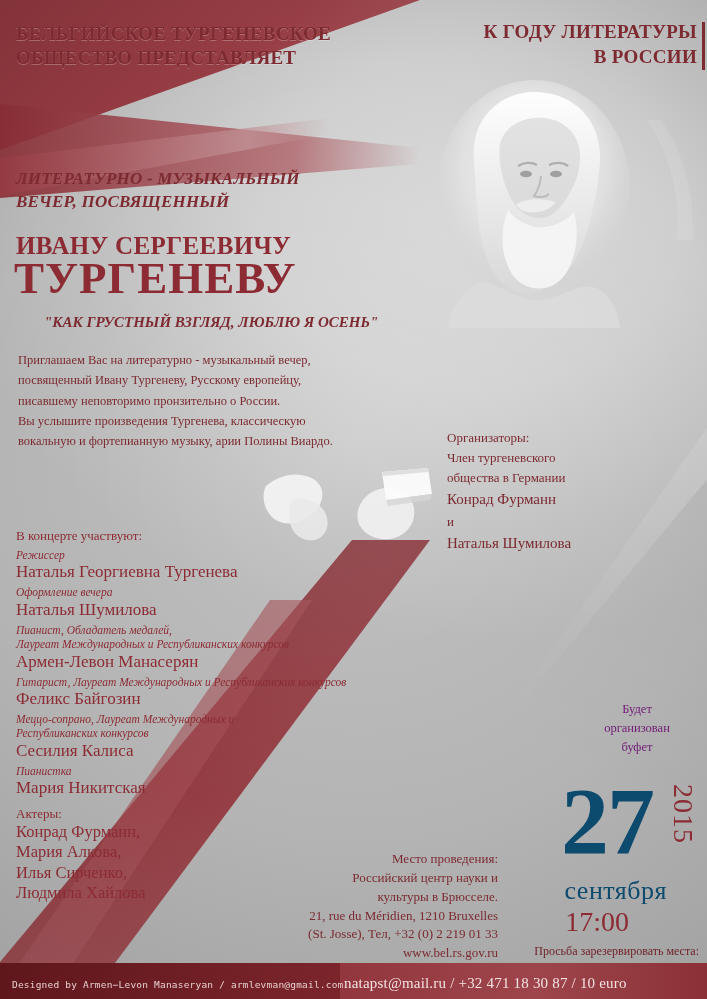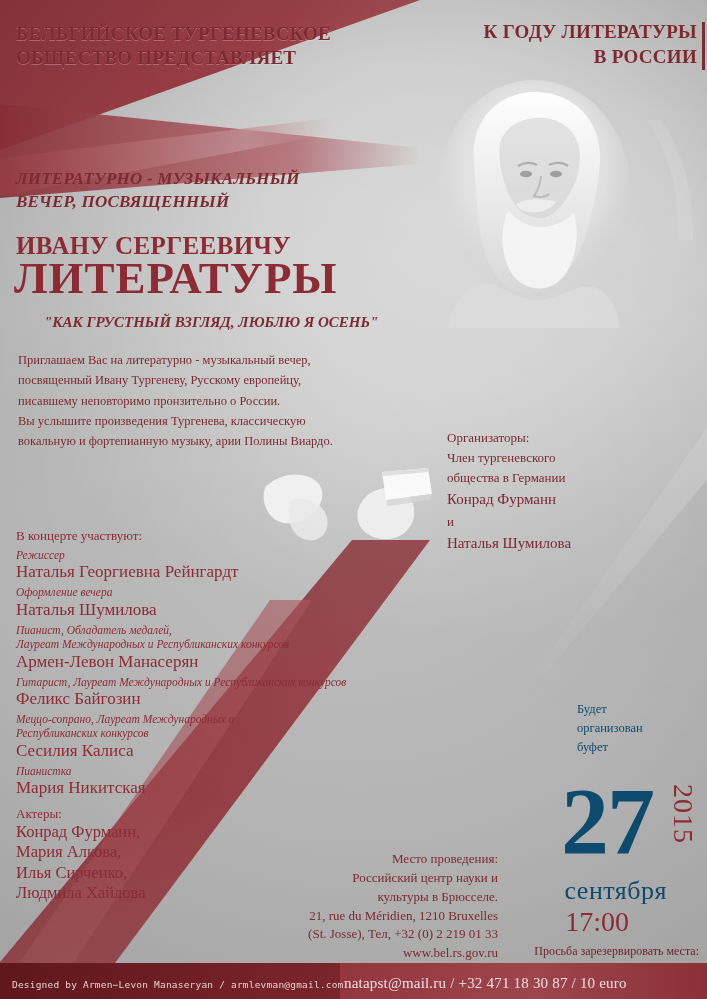--- a/index.html
+++ b/index.html
@@ -191,24 +191,24 @@
     font-size: 13px;
     margin-top: 8px;
   }
   .participants .actor {
     font-size: 16.5px;
     line-height: 1.22;
   }
 
   .buffet {
     right: 18px; top: 700px; width: 120px;
-    text-align: left;
+    text-align: center;
     font-size: 12.5px;
     line-height: 1.5;
-    color: #0c4a6e;
+    color: #701a75;
   }
 
   .date-num {
     position: absolute;
     right: 62px; top: 780px;
     font-size: 96px;
     font-weight: bold;
     line-height: .88;
     color: #0c4a6e;
     letter-spacing: -2px;
@@ -369,21 +369,21 @@
     <div>К ГОДУ ЛИТЕРАТУРЫ</div>
     <div>В РОССИИ</div>
   </div>
 
   <div class="blk evening">
     <div>ЛИТЕРАТУРНО - МУЗЫКАЛЬНЫЙ</div>
     <div>ВЕЧЕР, ПОСВЯЩЕННЫЙ</div>
   </div>
 
   <div class="blk name1">ИВАНУ СЕРГЕЕВИЧУ</div>
-  <div class="blk name2">ЛИТЕРАТУРЫ</div>
+  <div class="blk name2">ТУРГЕНЕВУ</div>
 
   <div class="blk quote">"КАК ГРУСТНЫЙ ВЗГЛЯД, ЛЮБЛЮ Я ОСЕНЬ"</div>
 
   <div class="blk invite">
     <div>Приглашаем Вас на литературно - музыкальный вечер,</div>
     <div>посвященный Ивану Тургеневу, Русскому европейцу,</div>
     <div>писавшему неповторимо пронзительно о России.</div>
     <div>Вы услышите произведения Тургенева, классическую</div>
     <div>вокальную и фортепианную музыку, арии Полины Виардо.</div>
   </div>
@@ -394,21 +394,21 @@
     <div>общества в Германии</div>
     <div class="nm">Конрад Фурманн</div>
     <div>и</div>
     <div class="nm">Наталья Шумилова</div>
   </div>
 
   <div class="blk participants">
     <div class="hdr">В концерте участвуют:</div>
 
     <div class="role">Режиссер</div>
-    <div class="person">Наталья Георгиевна Рейнгардт</div>
+    <div class="person">Наталья Георгиевна Тургенева</div>
 
     <div class="role">Оформление вечера</div>
     <div class="person">Наталья Шумилова</div>
 
     <div class="role">
       <div>Пианист, Обладатель медалей,</div>
       <div>Лауреат Международных и Республиканских конкурсов</div>
     </div>
     <div class="person">Армен-Левон Манасерян</div>
 

